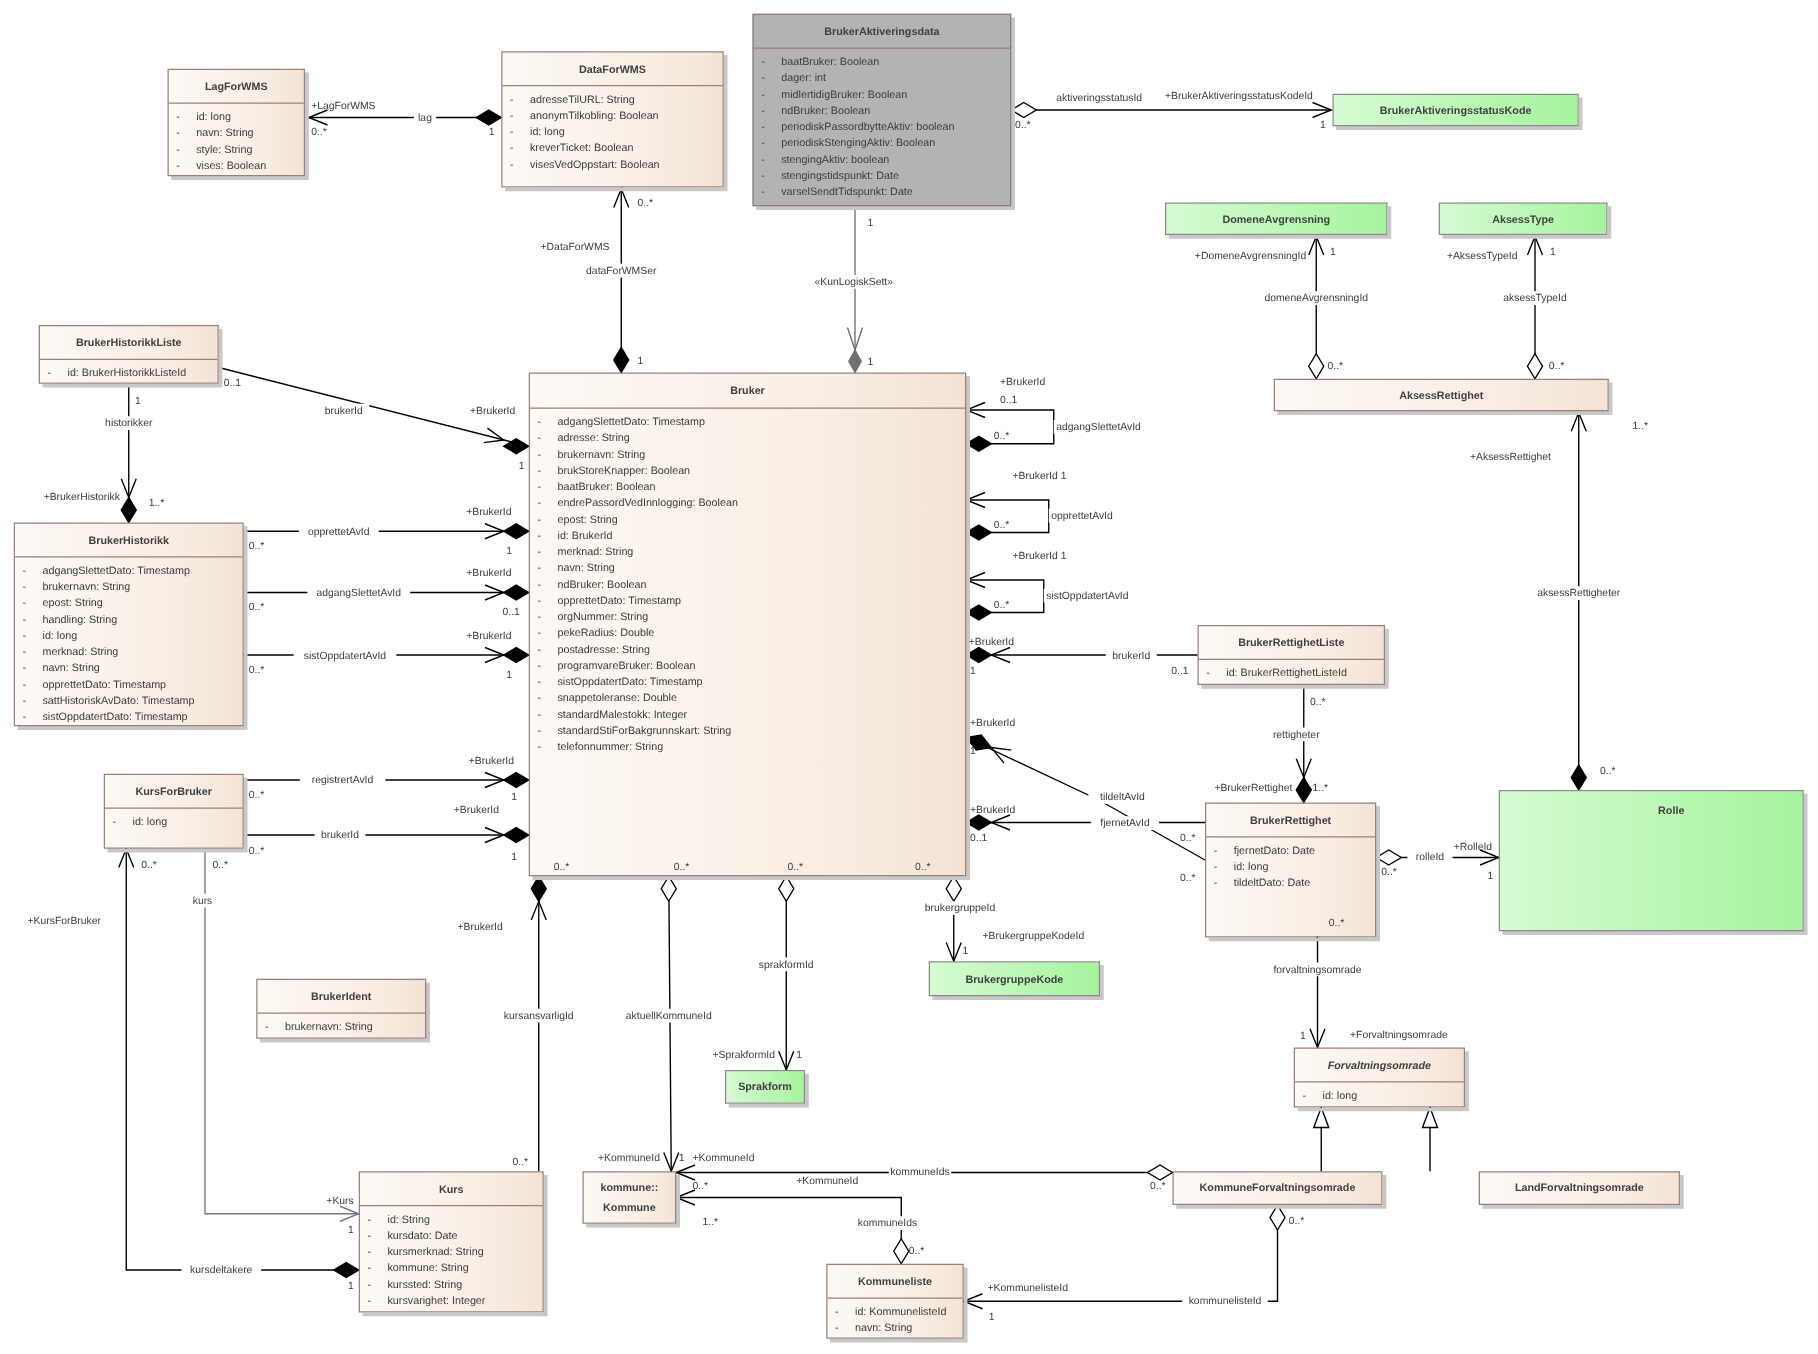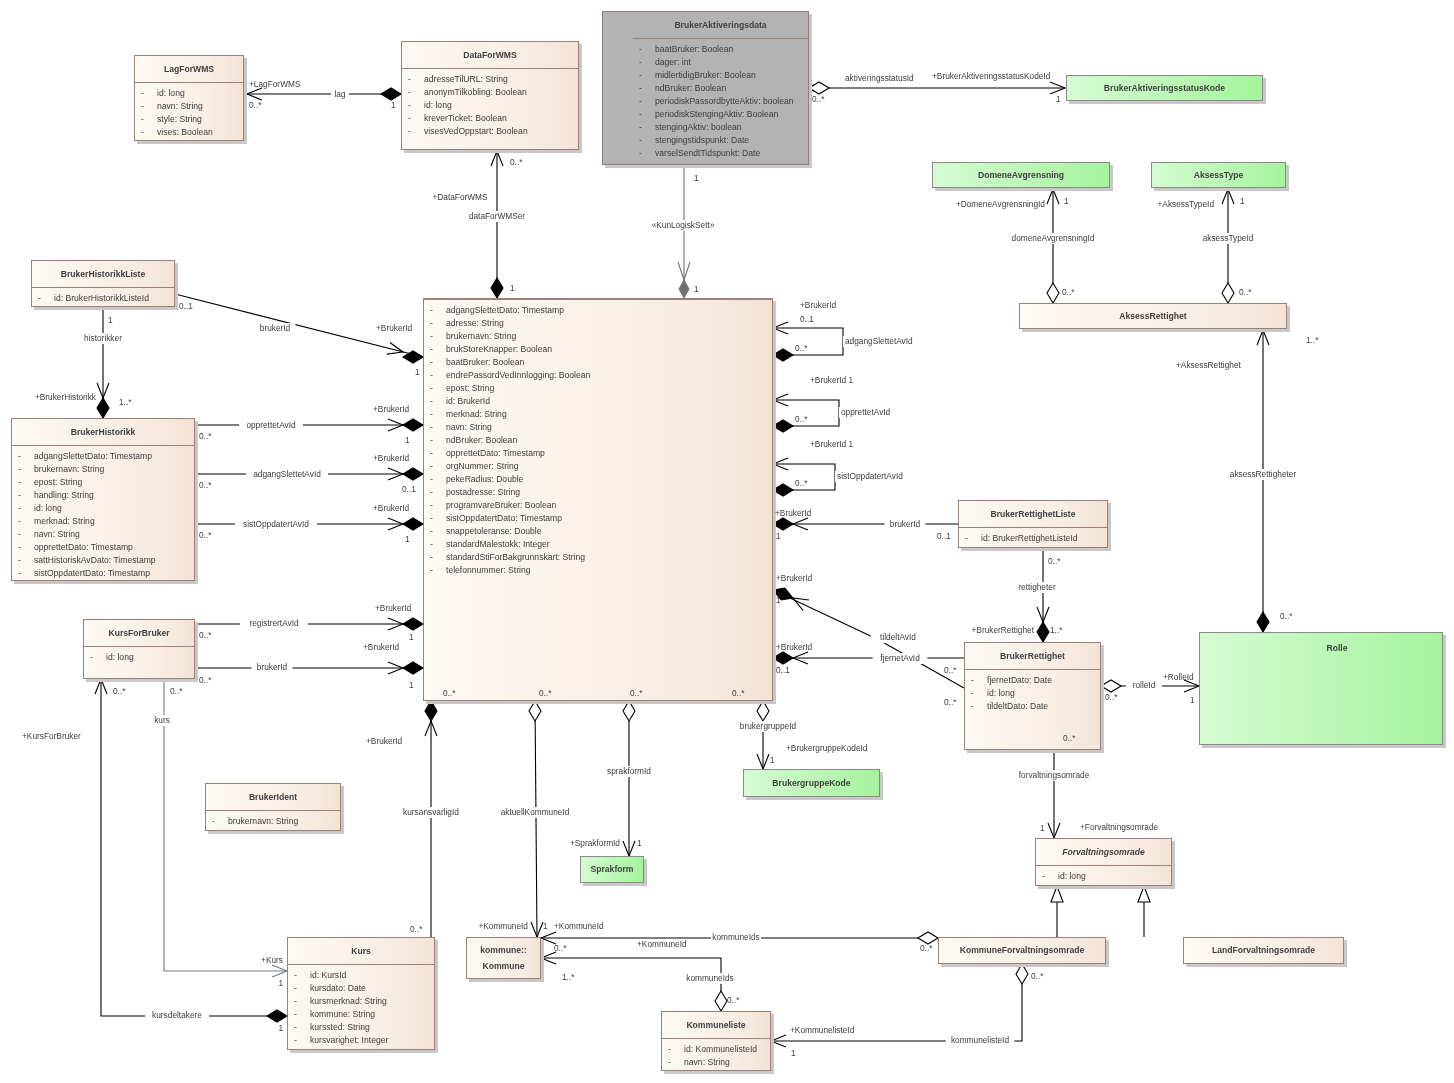--- a/index.html
+++ b/index.html
@@ -164,21 +164,21 @@
           <div class="attr">
             <span class="vis">-</span>
             <span class="txt">kreverTicket: Boolean</span>
           </div>
           <div class="attr">
             <span class="vis">-</span>
             <span class="txt">visesVedOppstart: Boolean</span>
           </div>
         </div>
       </div>
-      <div class="cls-box grey" style="left: 602px; top: 11px; width: 207px; height: 154px; padding-left: 30px;">
+      <div class="cls-box grey" style="left: 602px; top: 11px; width: 207px; height: 154px;">
         <div class="cls-title" style="height: 26px; line-height: 26px;">BrukerAktiveringsdata</div>
         <div class="cls-attrs">
           <div class="attr">
             <span class="vis">-</span>
             <span class="txt">baatBruker: Boolean</span>
           </div>
           <div class="attr">
             <span class="vis">-</span>
             <span class="txt">dager: int</span>
           </div>
@@ -272,20 +272,21 @@
             <span class="vis">-</span>
             <span class="txt">sattHistoriskAvDato: Timestamp</span>
           </div>
           <div class="attr">
             <span class="vis">-</span>
             <span class="txt">sistOppdatertDato: Timestamp</span>
           </div>
         </div>
       </div>
       <div class="cls-box entity" style="left: 423px; top: 298px; width: 350px; height: 403px;">
+        <div class="cls-title" style="height: 27px; line-height: 27px;">Bruker</div>
         <div class="cls-attrs">
           <div class="attr">
             <span class="vis">-</span>
             <span class="txt">adgangSlettetDato: Timestamp</span>
           </div>
           <div class="attr">
             <span class="vis">-</span>
             <span class="txt">adresse: String</span>
           </div>
           <div class="attr">
@@ -426,21 +427,21 @@
             <span class="vis">-</span>
             <span class="txt">id: long</span>
           </div>
         </div>
       </div>
       <div class="cls-box entity" style="left: 287px; top: 937px; width: 148px; height: 113px;">
         <div class="cls-title" style="height: 26px; line-height: 26px;">Kurs</div>
         <div class="cls-attrs">
           <div class="attr">
             <span class="vis">-</span>
-            <span class="txt">id: KursId</span>
+            <span class="txt">id: String</span>
           </div>
           <div class="attr">
             <span class="vis">-</span>
             <span class="txt">kursdato: Date</span>
           </div>
           <div class="attr">
             <span class="vis">-</span>
             <span class="txt">kursmerknad: String</span>
           </div>
           <div class="attr">

